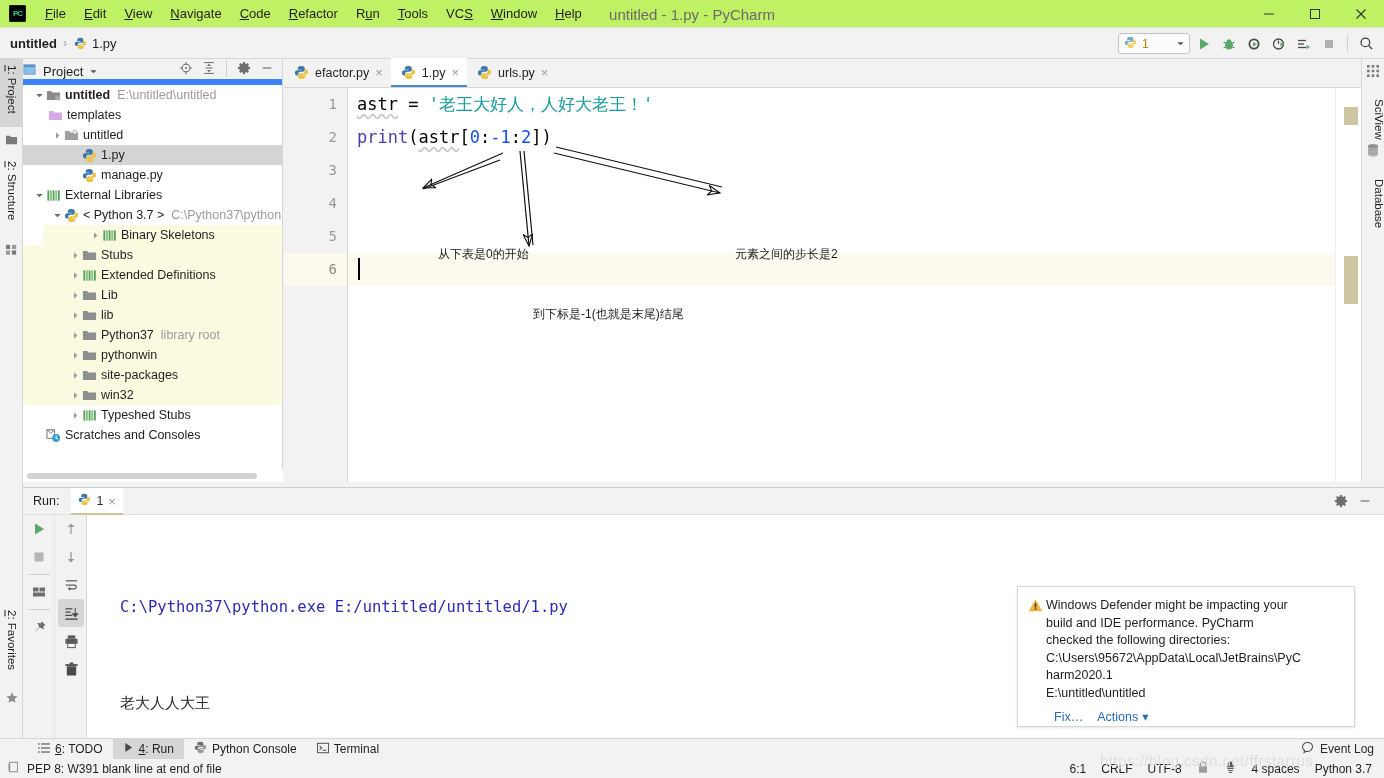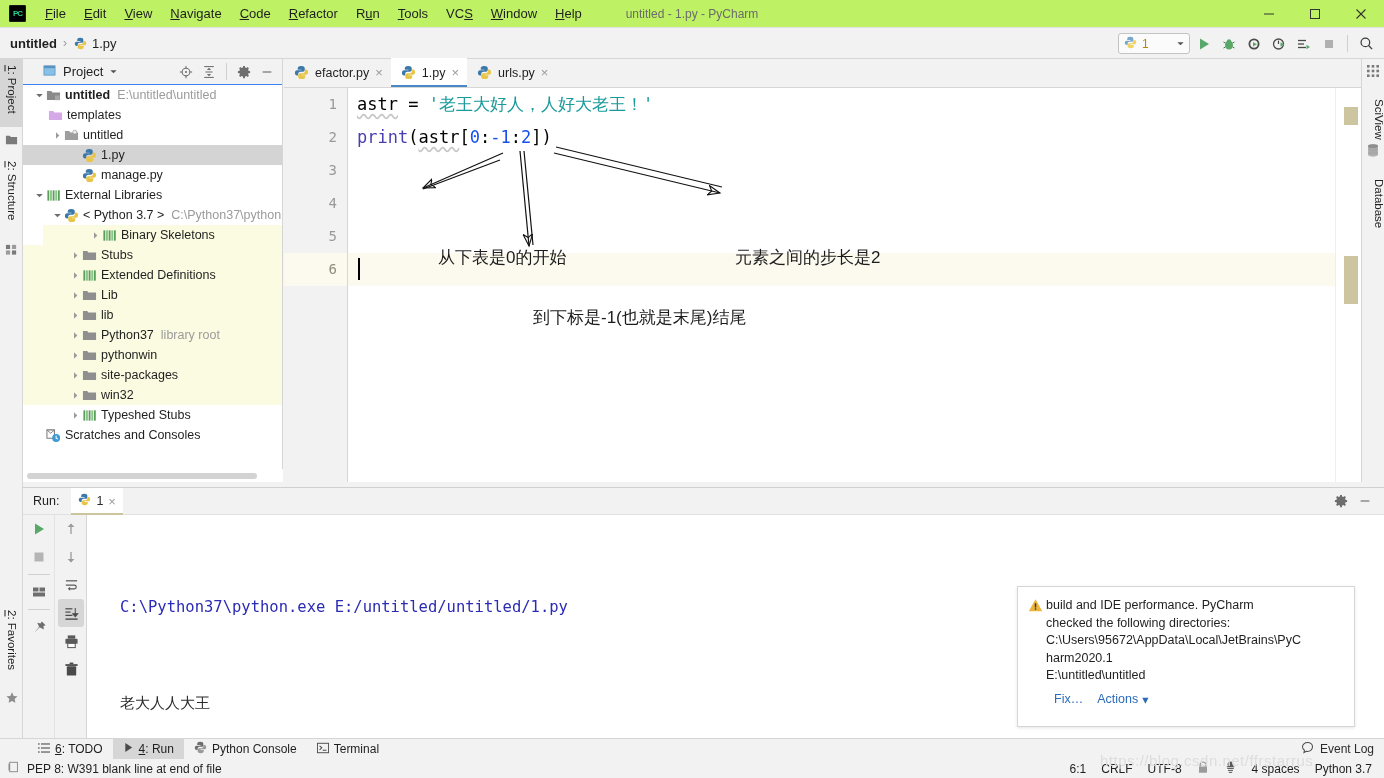--- a/index.html
+++ b/index.html
@@ -31,21 +31,21 @@
   }
   .menu { display:flex; align-items:center; height:28px; }
   .menu-item {
     padding:4px 9px; font-size:13px; color:#1f1f1f; cursor:default;
     line-height:14px;
   }
   .menu-item u { text-decoration:underline; }
   .win-title {
     position:absolute; left:0; right:0; top:0; height:28px;
     display:flex; align-items:center; justify-content:center;
-    font-size:12px; color:#6b6b6b; pointer-events:none;
+    font-size:15px; color:#6b6b6b; pointer-events:none;
   }
   .wincontrols { position:absolute; right:0; top:0; height:28px; display:flex; }
   .wc { width:46px; height:28px; display:flex; align-items:center; justify-content:center; color:#333; }
   .wc svg { display:block; }
 
   
   .navbar {
     position:absolute; left:0; top:28px; width:1384px; height:31px;
     background:#f2f2f2; border-bottom:1px solid #d6d6d6;
     display:flex; align-items:center;
@@ -78,22 +78,22 @@
   .vtab.sel { background:#d6d6d6; }
   .vtab u { text-decoration:underline; }
   .vicon { position:absolute; left:5px; width:13px; height:13px; }
 
   
   .project {
     position:absolute; left:23px; top:59px; width:260px; height:423px;
     background:#ffffff; border-right:1px solid #d6d6d6;
   }
   .proj-header {
-    height:26px; background:#f2f2f2; border-bottom:1px solid #3b82f6;
-    display:flex; align-items:center; padding-left:20px;
+    height:26px; background:#f2f2f2; border-bottom:6px solid #3b82f6;
+    display:flex; align-items:flex-end; padding-left:0;
   }
   .proj-title { font-size:13px; color:#1f1f1f; margin-left:7px; }
   .proj-hdr-icons { margin-left:auto; display:flex; align-items:center; gap:1px; padding-right:4px; }
   .hicon { width:22px; height:22px; display:flex; align-items:center; justify-content:center; }
 
   .tree { position:absolute; left:0; top:26px; right:0; bottom:13px; overflow:hidden; font-size:12.5px; }
   .row { height:20px; display:flex; align-items:center; white-space:nowrap; }
   .row.sel { background:#d4d4d4; }
   .row.lib { background:#fbfbe2; }
   .arrow { width:13px; height:13px; flex:0 0 13px; display:flex; align-items:center; justify-content:center; }
@@ -146,21 +146,21 @@
   .tok-str  { color:#1a9b9b; }
   .tok-num  { color:#1750eb; }
   .tok-op   { color:#000000; }
   .wavy { text-decoration: underline; text-decoration-style: wavy; text-decoration-color:#c7c7c7; text-underline-offset:3px; }
   .caret {
     display:inline-block; width:2px; height:22px; background:#000;
     vertical-align:-5px; margin-left:1px;
   }
   .anno-svg { position:absolute; left:64px; top:0; right:0; bottom:0; pointer-events:none; }
   .anno-txt {
-    position:absolute; font-family:"Liberation Sans", sans-serif; font-size:17px; color:#1c1c1c;
+    position:absolute; font-family:"Liberation Sans", sans-serif; font-size:12px; color:#1c1c1c;
     white-space:nowrap;
     text-align:right;
   }
   .marker-gut {
     position:absolute; right:0; top:0; width:26px; bottom:0; background:#ffffff; border-left:1px solid #eeeeee;
   }
   .mg-thumb { position:absolute; left:8px; width:14px; background:#ccc5a0; }
 
   
   .rightstrip {
@@ -921,20 +921,21 @@
     <div class="notif" style="left:994px; top:98px;">
       <div class="notif-row">
         <span class="warn-ico">
           <svg width="15" height="15" viewBox="0 0 16 16">
             <path d="M8 1.3L15.2 14H0.8z" fill="#edb63a"></path>
             <rect x="7.2" y="5.6" width="1.6" height="4.6" fill="#3a3a3a"></rect>
             <rect x="7.2" y="11" width="1.6" height="1.6" fill="#3a3a3a"></rect>
           </svg>
         </span>
         <div class="notif-text">
+          <div>Windows Defender might be impacting your</div>
           <div>build and IDE performance. PyCharm</div>
           <div>checked the following directories:</div>
           <div>C:\Users\95672\AppData\Local\JetBrains\PyC</div>
           <div>harm2020.1</div>
           <div>E:\untitled\untitled</div>
         </div>
       </div>
       <div class="notif-links">
         <span class="nlink">Fix…</span>
         <span style="display:flex;align-items:center;gap:4px;">

